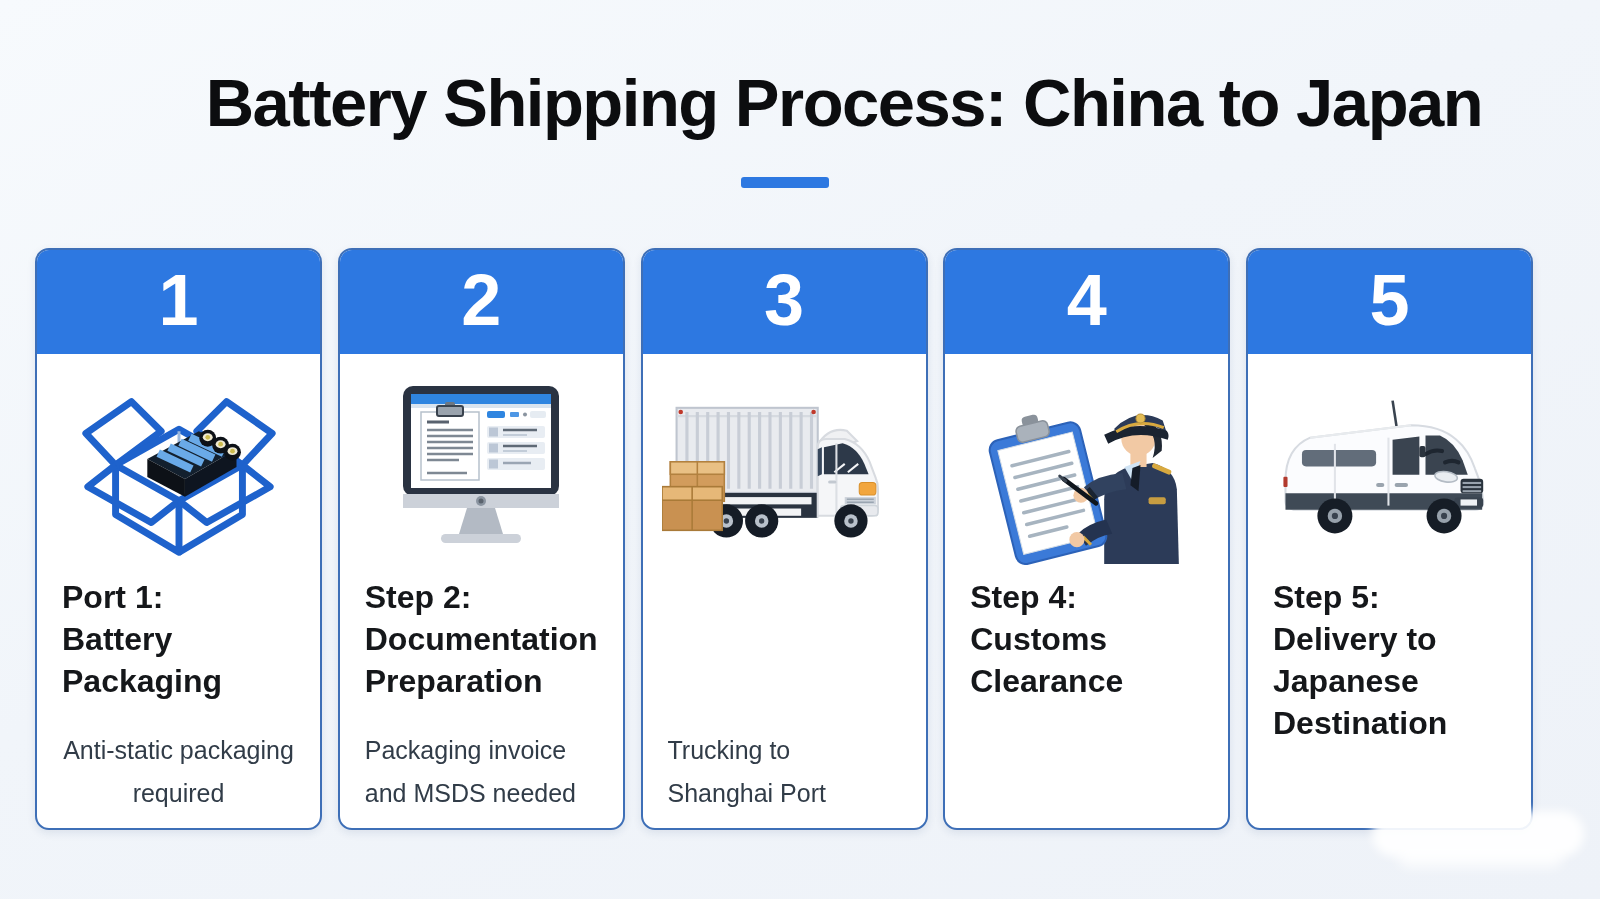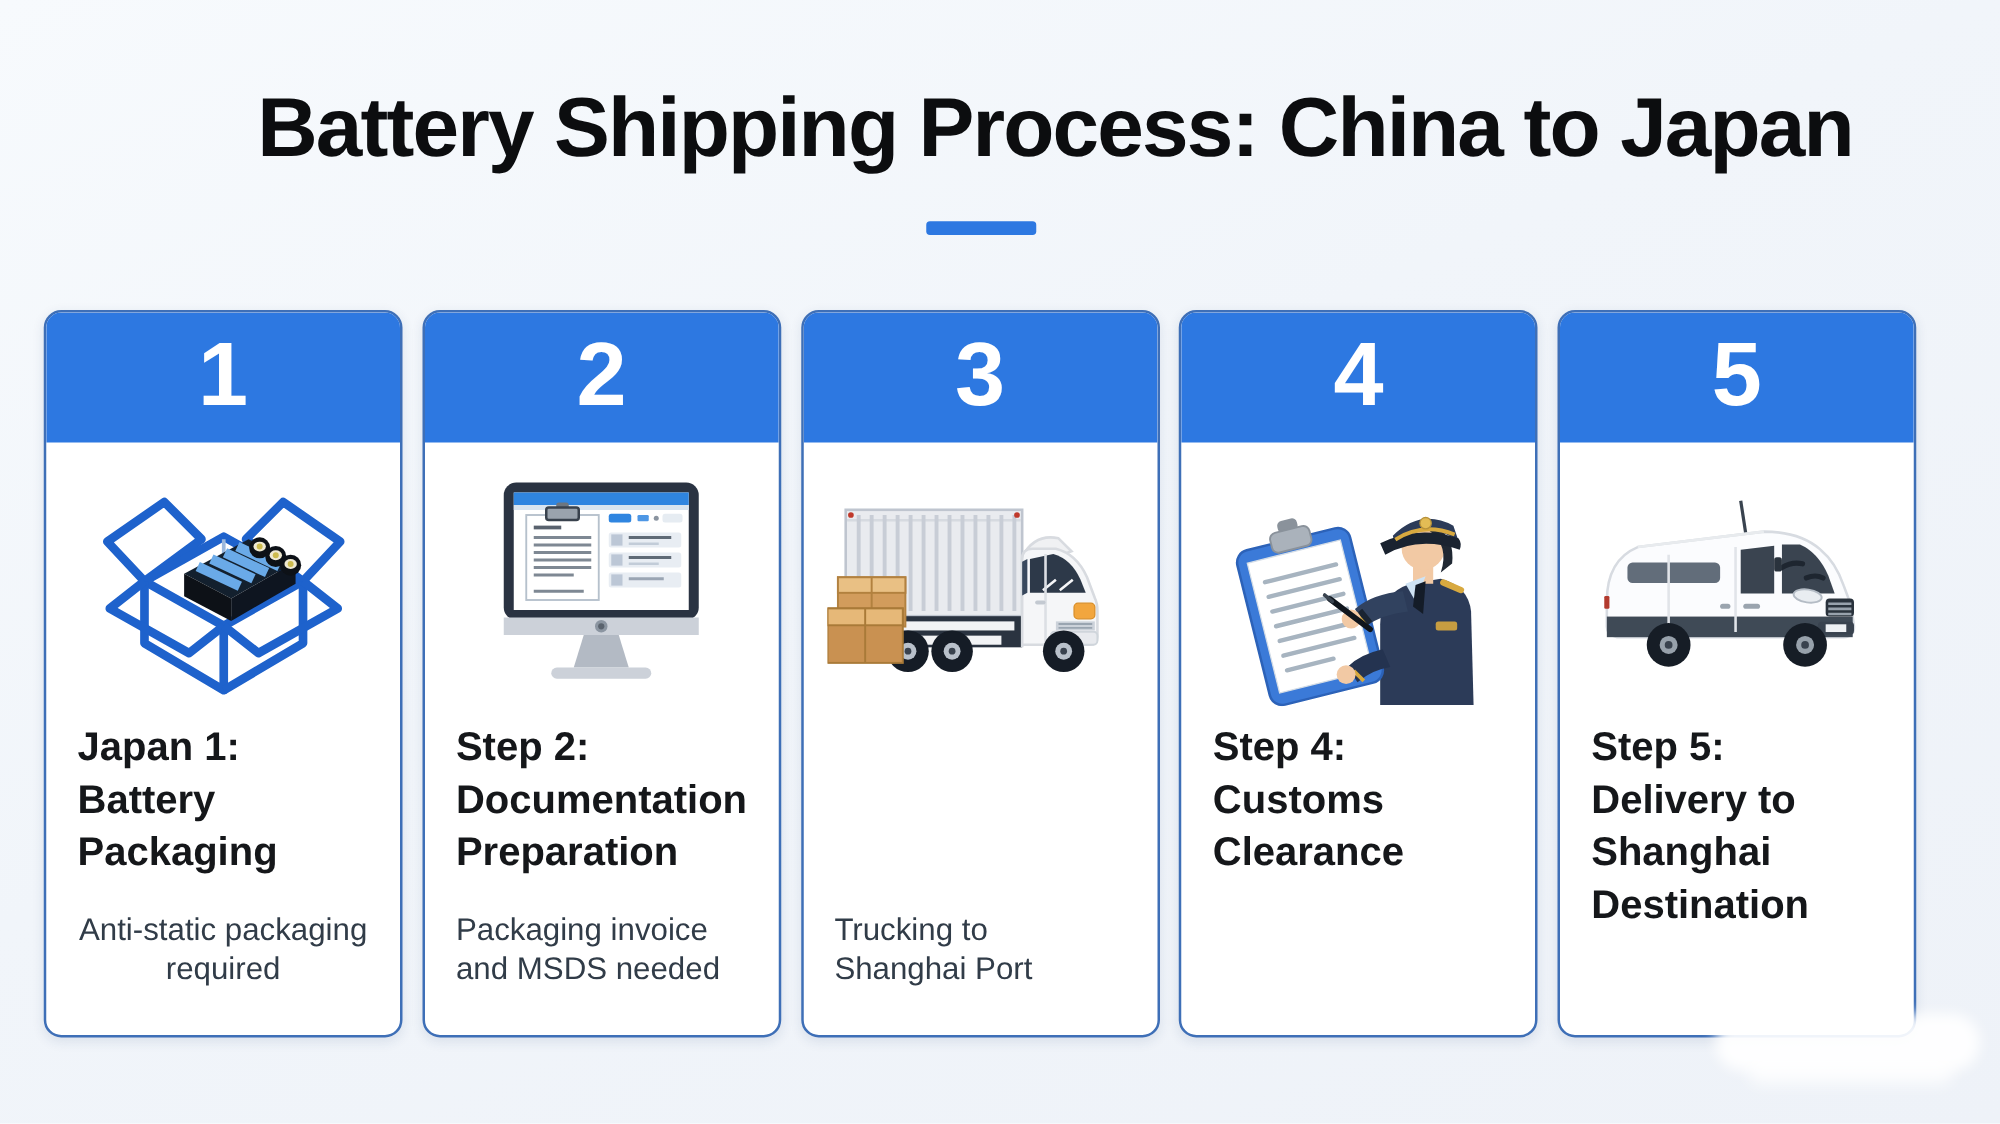--- a/index.html
+++ b/index.html
@@ -36,21 +36,21 @@
     position:absolute; top:108px; left:0; right:0; height:218px;
     display:flex; align-items:center; justify-content:center;
   }
   .step-text {
     position:absolute; top:326px; left:25px; right:10px;
     font-size:32px; font-weight:700; color:#15171a; line-height:42px;
     white-space:pre-line;
   }
   .step-desc {
     position:absolute; top:479px; left:25px; right:14px;
-    font-size:25px; font-weight:400; color:#313c48; line-height:31px;
+    font-size:25px; font-weight:400; color:#313c48; line-height:43px;
     white-space:pre-line;
   }
   .card:nth-child(1) .step-desc { text-align:center; left:12px; right:12px; }
   .smudge {
     position:absolute; left:1372px; top:811px; width:212px; height:46px;
     background:rgba(255,255,255,0.92); border-radius:23px; filter:blur(5px);
   }
   .smudge2 {
     position:absolute; left:1398px; top:846px; width:165px; height:22px;
     background:rgba(255,255,255,0.75); border-radius:11px; filter:blur(6px);
@@ -99,21 +99,21 @@
               <circle cx="152" cy="78" r="8.5" fill="#0d1117"></circle>
               <ellipse cx="152" cy="77" rx="5" ry="4" fill="#efe9d2"></ellipse>
               <circle cx="152" cy="77" r="2.4" fill="#cdbb4e"></circle>
               <circle cx="164" cy="85" r="8.5" fill="#0d1117"></circle>
               <ellipse cx="164" cy="84" rx="5" ry="4" fill="#efe9d2"></ellipse>
               <circle cx="164" cy="84" r="2.4" fill="#cdbb4e"></circle>
             </g>
           </g>
         </svg>
       </div>
-      <div class="step-text"><span>Japan 1:</span>
+      <div class="step-text"><span>Port 1:</span>
 <span>Battery
 Packaging</span></div>
       <div class="step-desc">Anti-static packaging
 required</div>
     </section>
 
     <section class="card">
       <div class="card-header">
         <span class="card-number">2</span>
       </div>
@@ -315,21 +315,21 @@
               <circle cx="64" cy="126" r="7" fill="#97a1ab"></circle>
               <circle cx="64" cy="126" r="3" fill="#39424e"></circle>
             <circle cx="170" cy="126" r="17" fill="#161d26"></circle>
               <circle cx="170" cy="126" r="7" fill="#97a1ab"></circle>
               <circle cx="170" cy="126" r="3" fill="#39424e"></circle>
           </g>
         </svg>
       </div>
       <div class="step-text"><span>Step 5:</span>
 <span>Delivery to
-Shanghai
+Japanese
 Destination</span></div>
     </section>
 
   </div>
 
   <div class="smudge"></div>
   <div class="smudge2"></div>
 
 </div>
 

